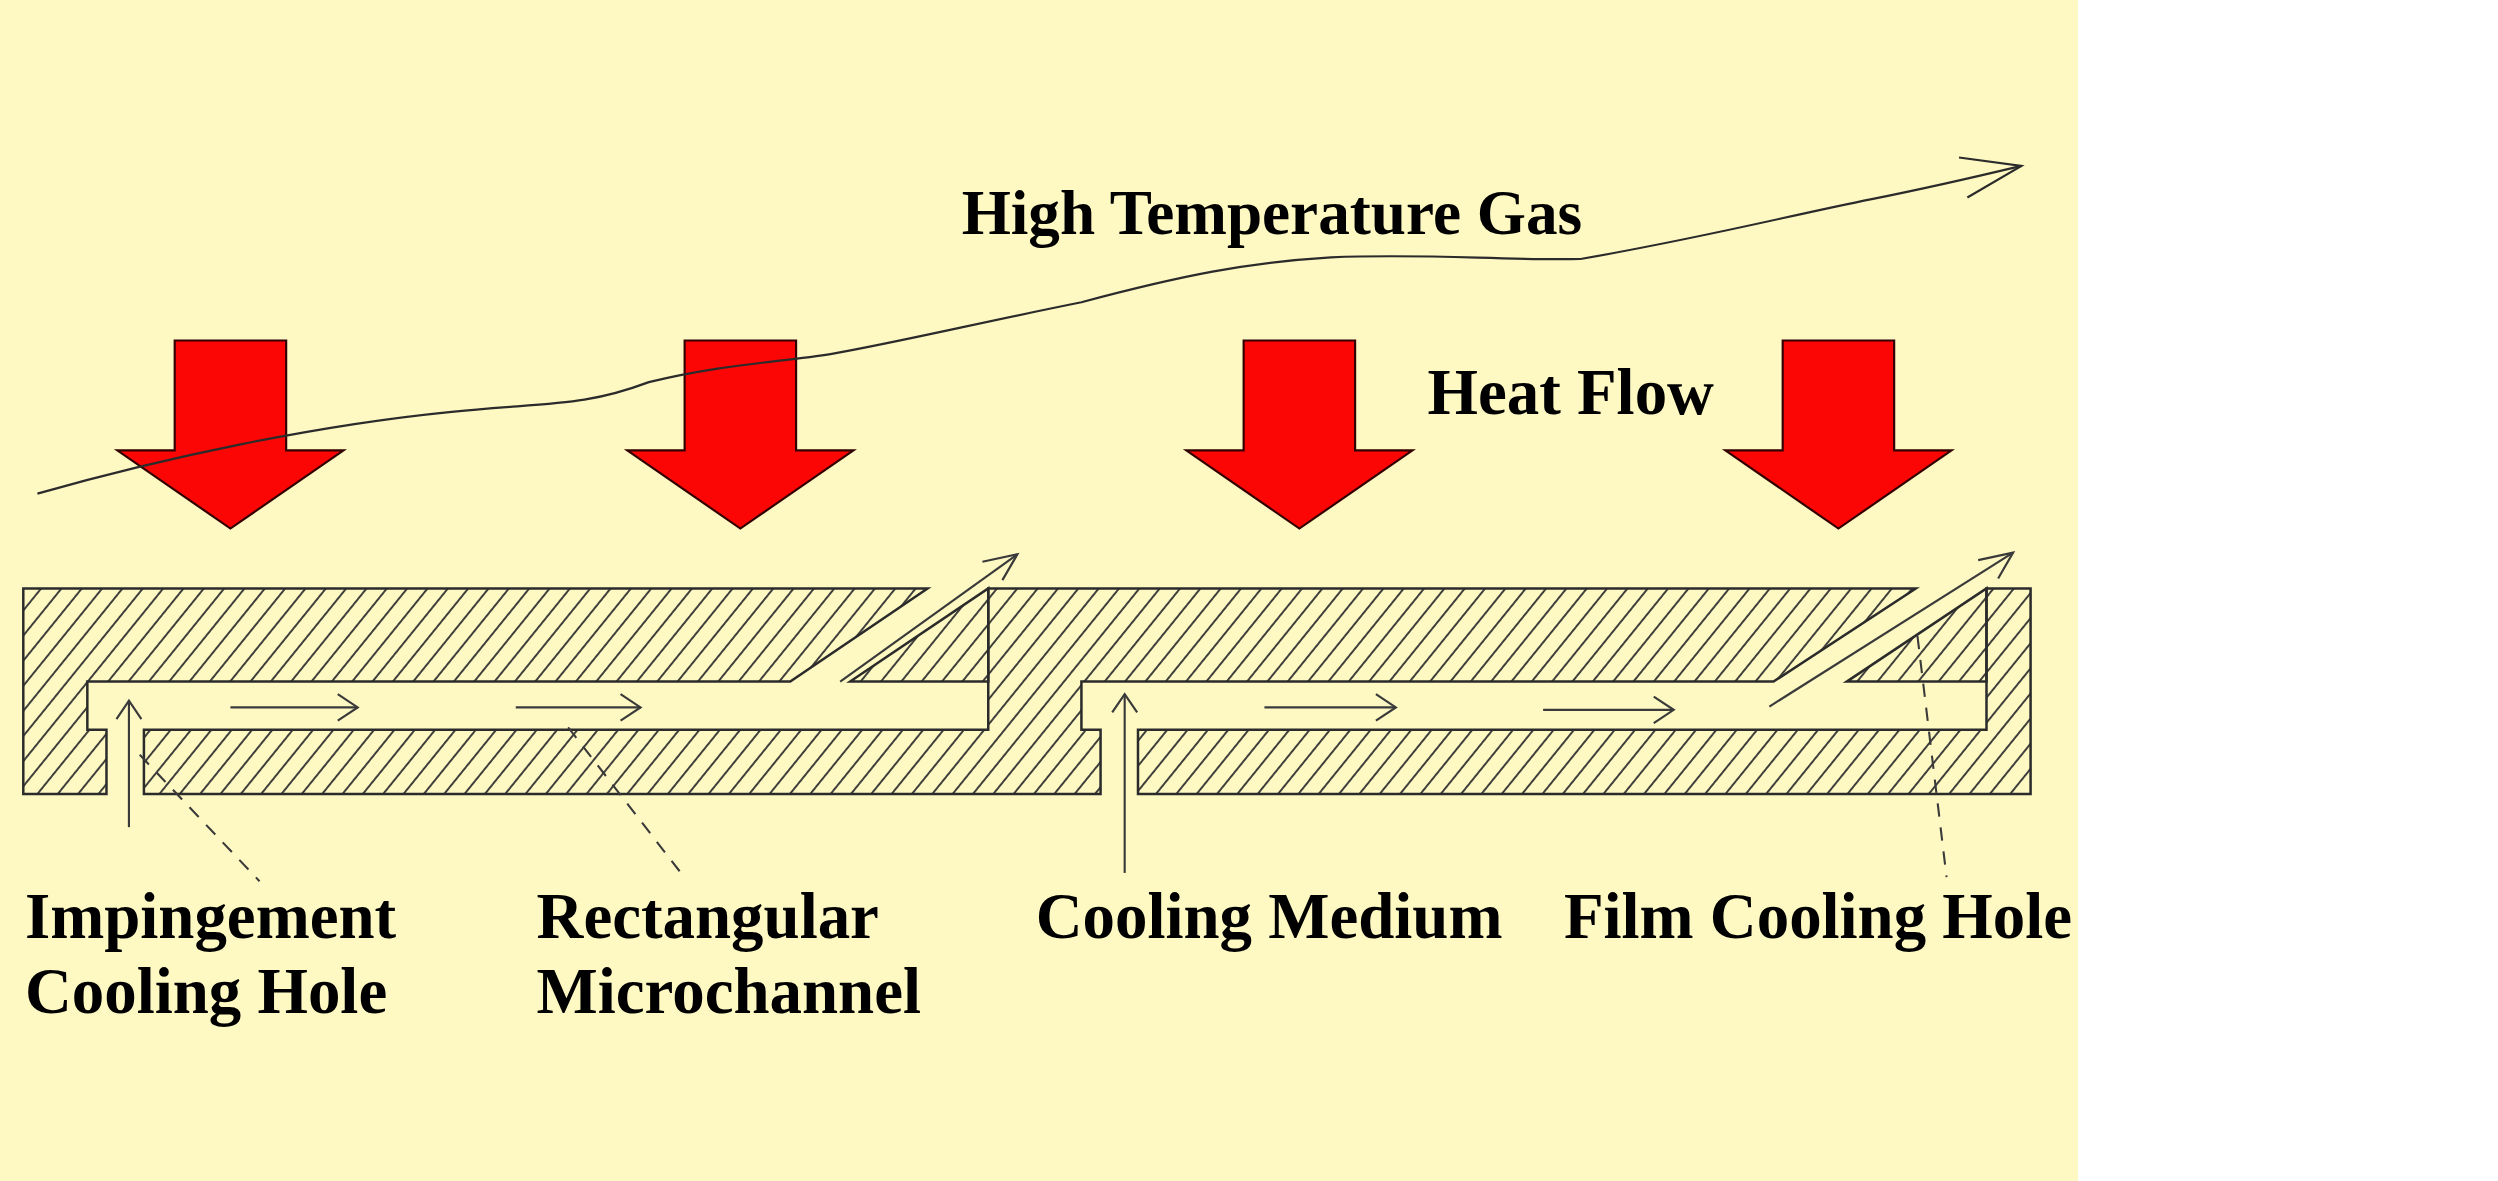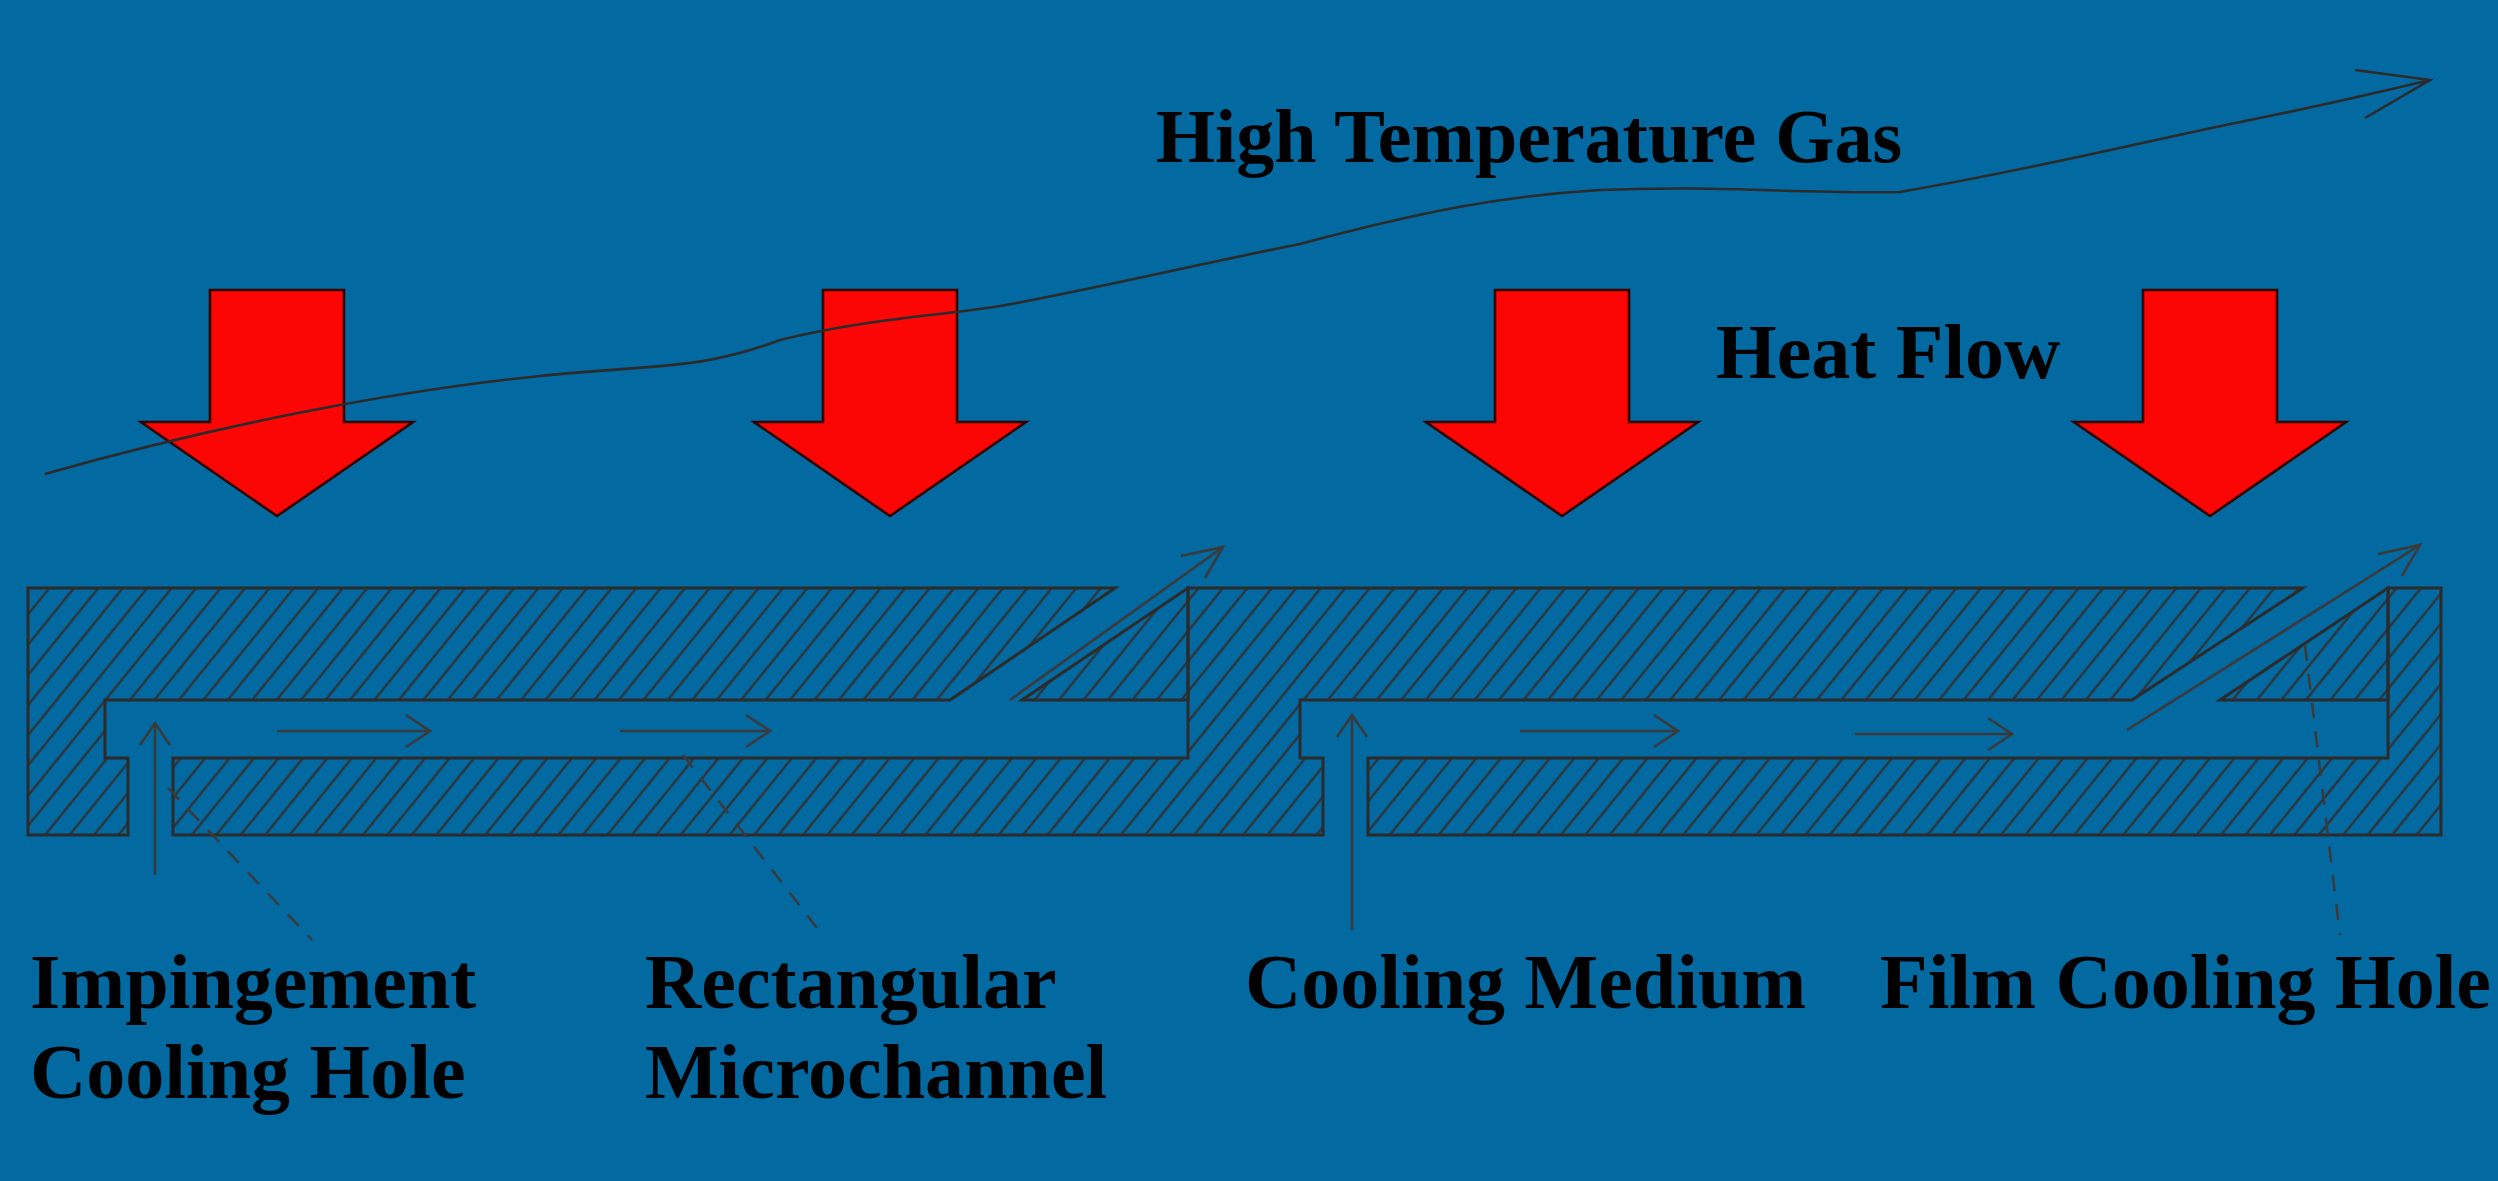--- a/index.html
+++ b/index.html
@@ -1,16 +1,16 @@
 <!DOCTYPE html>
 <html><head>
 <meta charset="utf-8">
 <style>
   html,body{margin:0;padding:0;background:#ffffff;}
-  .canvas{position:relative;width:2498px;height:1181px;background:#0369a1;overflow:hidden;}
+  .canvas{position:relative;width:2078px;height:1181px;background:#fef9c3;overflow:hidden;}
   svg{display:block;width:100%;height:100%;}
   text{font-family:"Liberation Serif","DejaVu Serif",serif;font-weight:bold;fill:#000000;}
   .title{font-size:76px;}
   .heatflow{font-size:78px;}
   .label{font-size:78px;}
 </style>
 </head>
 <body>
 
 <div class="canvas">

